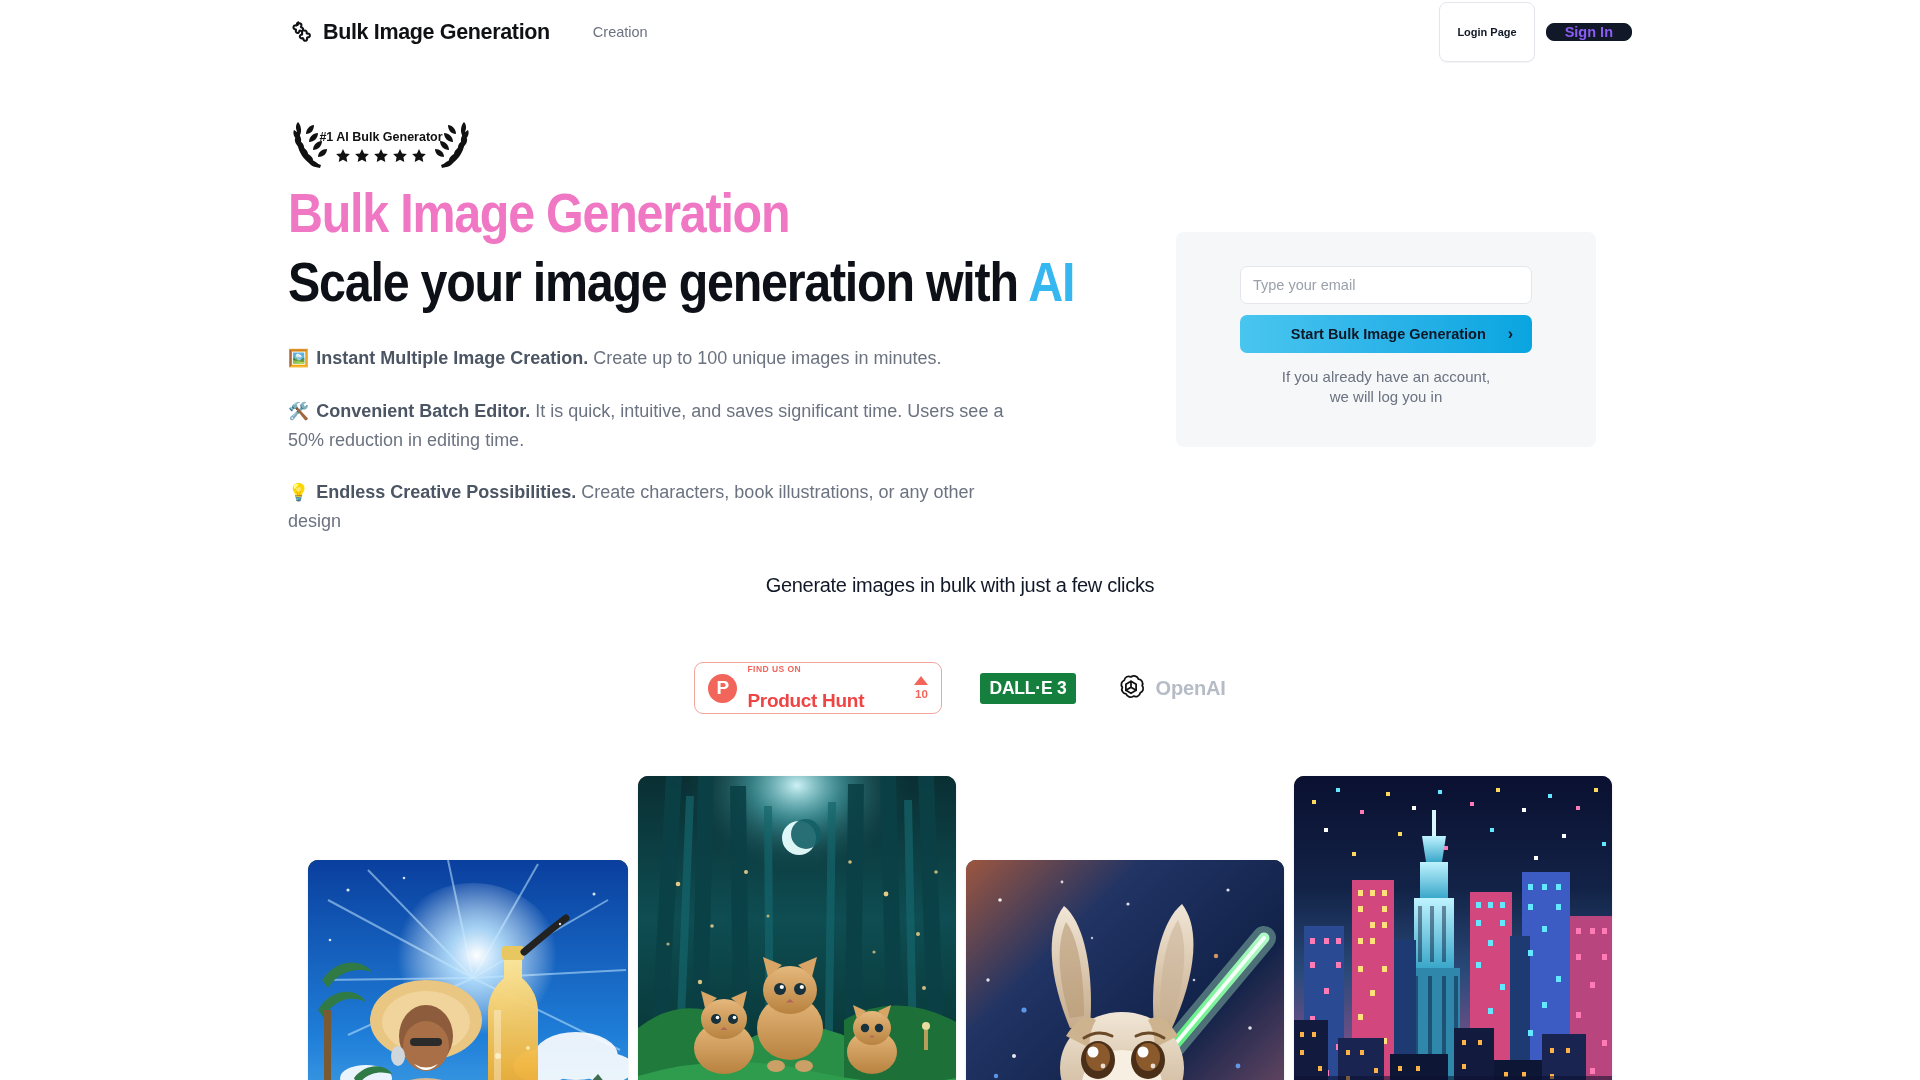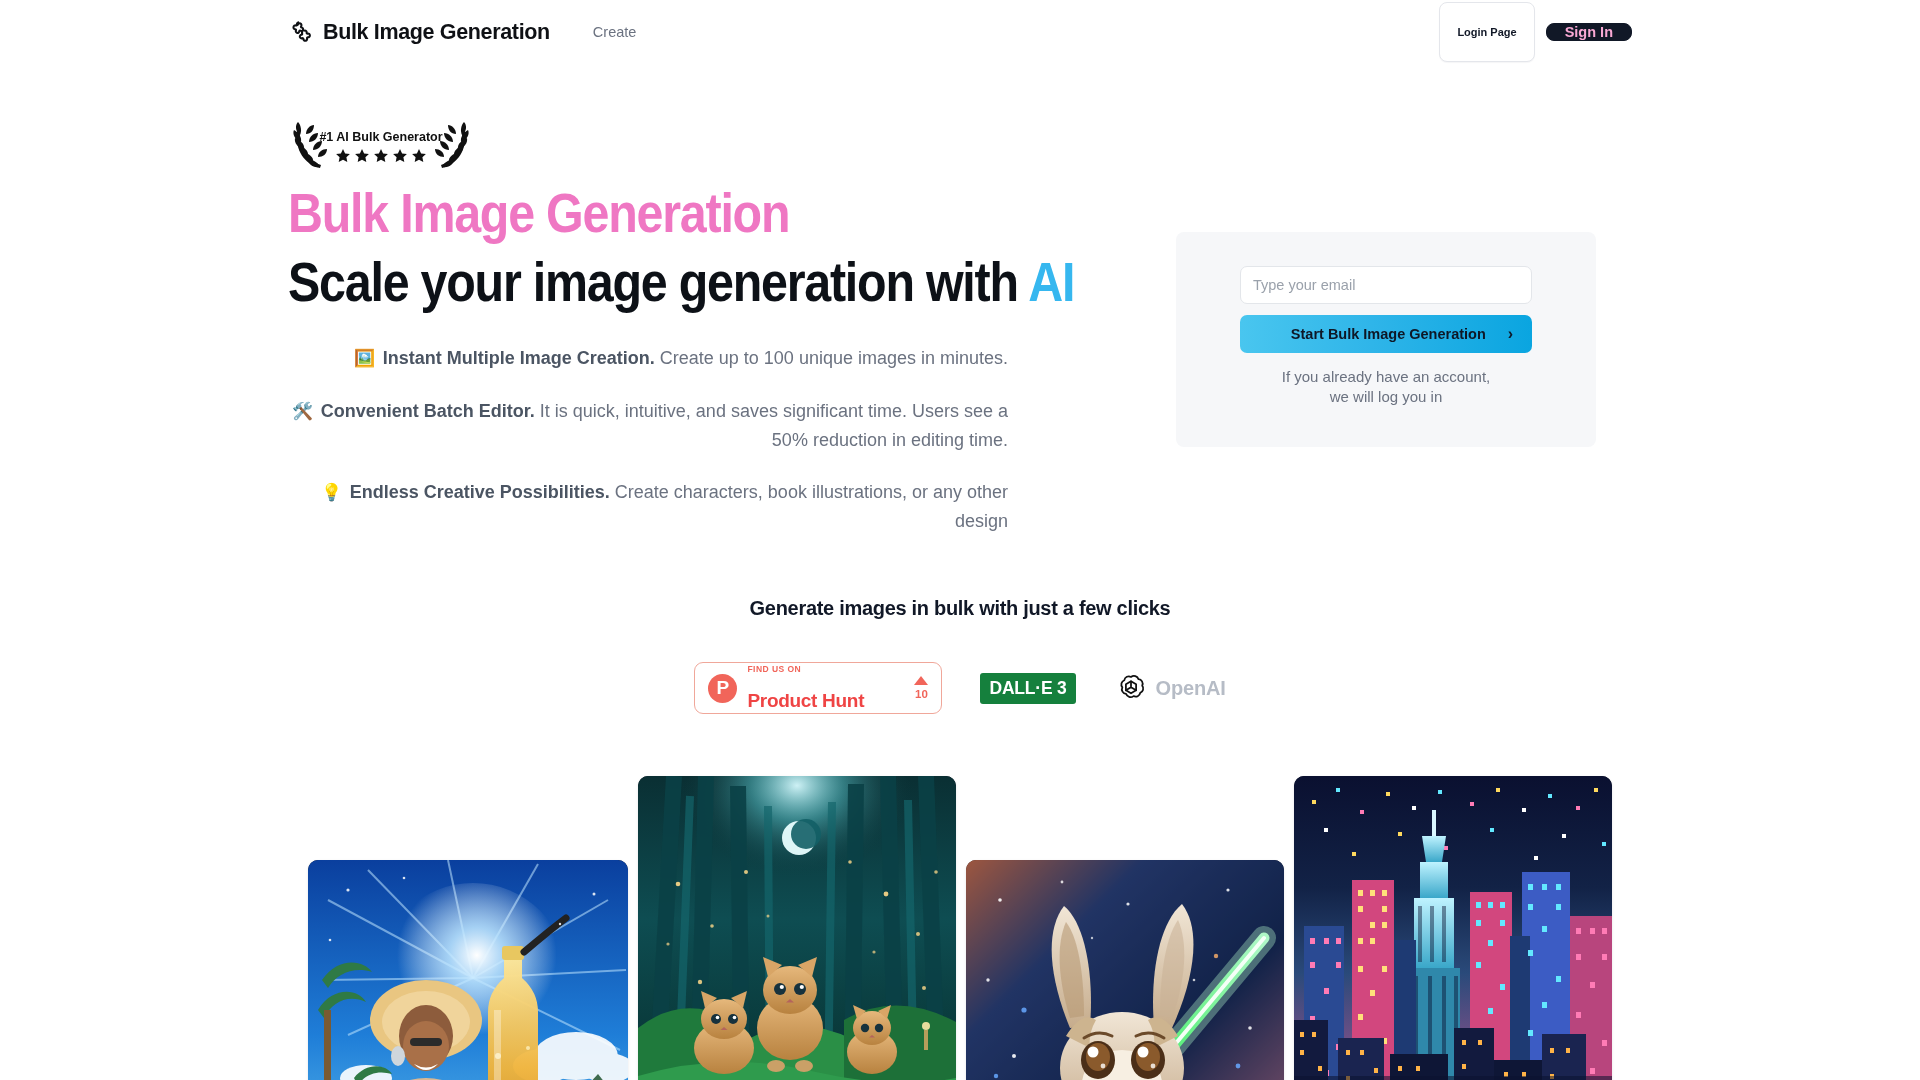--- a/index.html
+++ b/index.html
@@ -30,21 +30,21 @@
     margin-left: auto; margin-right: 288px;
     display: flex; align-items: center; gap: 11px;
   }
   .btn-login {
     font-size: 11px; font-weight: 600; color: #111827;
     background: #fff; border: 1px solid #e4e6eb; border-radius: 8px;
     padding: 23px 17px; cursor: pointer; white-space: nowrap;
     box-shadow: 0 1px 1px rgba(16,24,40,0.04);
   }
   .btn-signin {
-    font-size: 14.5px; font-weight: 600; color: #f9a8d4;
+    font-size: 14.5px; font-weight: 600; color: #8b5cf6;
     background: #111827; border: 1px solid #111827; border-radius: 8px;
     padding: 0 18px; cursor: pointer; white-space: nowrap;
   }
 
   
   .hero { position: absolute; top: 118px; left: 288px; width: 1344px; }
   .hero-inner { position: relative; }
 
   .laurel { position: relative; width: 186px; height: 56px; margin-bottom: 12px; }
   .laurel svg { display: block; width: 186px; height: 56px; }
@@ -52,21 +52,21 @@
   .headline { margin-top: 8px; }
   .h-line1, .h-line2 {
     font-family: "Liberation Sans Narrow", "Liberation Sans", sans-serif;
     font-weight: 700; letter-spacing: -1.4px; line-height: 1.0;
     transform: scaleX(0.88); transform-origin: left center;
   }
   .h-line1 { font-size: 55px; color: #ef77c3; }
   .h-line2 { font-size: 55px; color: #0d1117; margin-top: 14px; }
   .h-ai { color: #36b7ef; }
 
-  .bullets { margin-top: 34px; width: 720px; text-align: right; }
+  .bullets { margin-top: 34px; width: 720px; }
   .bullet {
     font-size: 18px; line-height: 28px; color: #6b7280;
     margin-bottom: 24px;
   }
   .bullet .emo { font-size: 17px; margin-right: 7px; }
   .bullet b { color: #4b5563; font-weight: 700; }
 
   
   .signup-card {
     position: absolute; top: 232px; left: 1176px;
@@ -93,22 +93,22 @@
     padding-left: 32px;
   }
   .cta-btn .chev { margin-left: 22px; font-weight: 700; font-size: 16px; display: inline-block; }
   .card-note {
     margin-top: 14px; width: 230px; text-align: center;
     font-size: 15px; line-height: 20px; color: #6b7280;
   }
 
   
   .proof-title {
-    position: absolute; top: 597px; left: 0; width: 1920px;
-    text-align: center; font-size: 20px; font-weight: 700;
+    position: absolute; top: 574px; left: 0; width: 1920px;
+    text-align: center; font-size: 20px; font-weight: 400;
     color: #111827; letter-spacing: -0.3px;
   }
   .badges {
     position: absolute; top: 662px; left: 0; width: 1920px;
     display: flex; justify-content: center; align-items: center; gap: 38px;
   }
   
   .ph-badge {
     width: 248px; height: 52px; border: 1px solid #f0a79a; border-radius: 9px;
     background: #fff; display: flex; align-items: center; padding: 0 13px;
@@ -161,21 +161,21 @@
 
   <div class="nav">
     <div class="nav-left">
       <span>
         <svg class="logo-mark" viewBox="0 0 24 24" fill="none" stroke="#0f1115" stroke-width="1.9" stroke-linejoin="round">
           <path d="M10.2 3.0c-1.25 0-2.1 0.95-1.95 2.05 0.08 0.6-0.35 1.05-0.95 0.9-1.05-0.27-2.1 0.45-2.25 1.5-0.15 1.05 0.6 1.95 1.6 1.95 0.62 0 0.95 0.5 0.7 1.0-0.5 1.0 0.05 2.2 1.1 2.4 1.0 0.2 1.85-0.45 1.95-1.4 0.06-0.58 0.55-0.88 1.0-0.6 0.95 0.58 2.15 0.12 2.45-0.9 0.3-1.0-0.3-1.95-1.25-2.1-0.6-0.1-0.85-0.65-0.5-1.1 0.65-0.85 0.35-2.1-0.65-2.55-0.95-0.42-2.0 0.05-2.25 0.95-0.16 0.57-0.72 0.72-1.05 0.3"></path>
           <path d="M14.0 11.2c-0.95 0.28-1.4 1.35-0.95 2.2 0.27 0.52-0.02 1.05-0.6 1.1-1.05 0.1-1.75 1.1-1.5 2.1 0.25 1.0 1.3 1.55 2.25 1.15 0.55-0.23 1.05 0.1 1.05 0.7 0 1.05 0.95 1.85 1.98 1.65 1.03-0.2 1.65-1.2 1.35-2.2-0.18-0.58 0.2-1.05 0.8-1.0 1.05 0.08 1.9-0.8 1.82-1.85-0.08-1.05-1.05-1.78-2.05-1.55-0.6 0.14-1.05-0.28-0.95-0.85 0.18-1.05-0.62-2.0-1.65-2.0-0.55 0-1.0 0.25-1.3 0.65"></path>
         </svg>
       </span>
       <span class="brand">Bulk Image Generation</span>
-      <a class="nav-link" href="#">Create</a>
+      <a class="nav-link" href="#">Creation</a>
     </div>
     <div class="nav-right">
       <button class="btn-login">Login Page</button>
       <button class="btn-signin">Sign In</button>
     </div>
   </div>
 
   <div class="hero">
     <div class="hero-inner">
 

